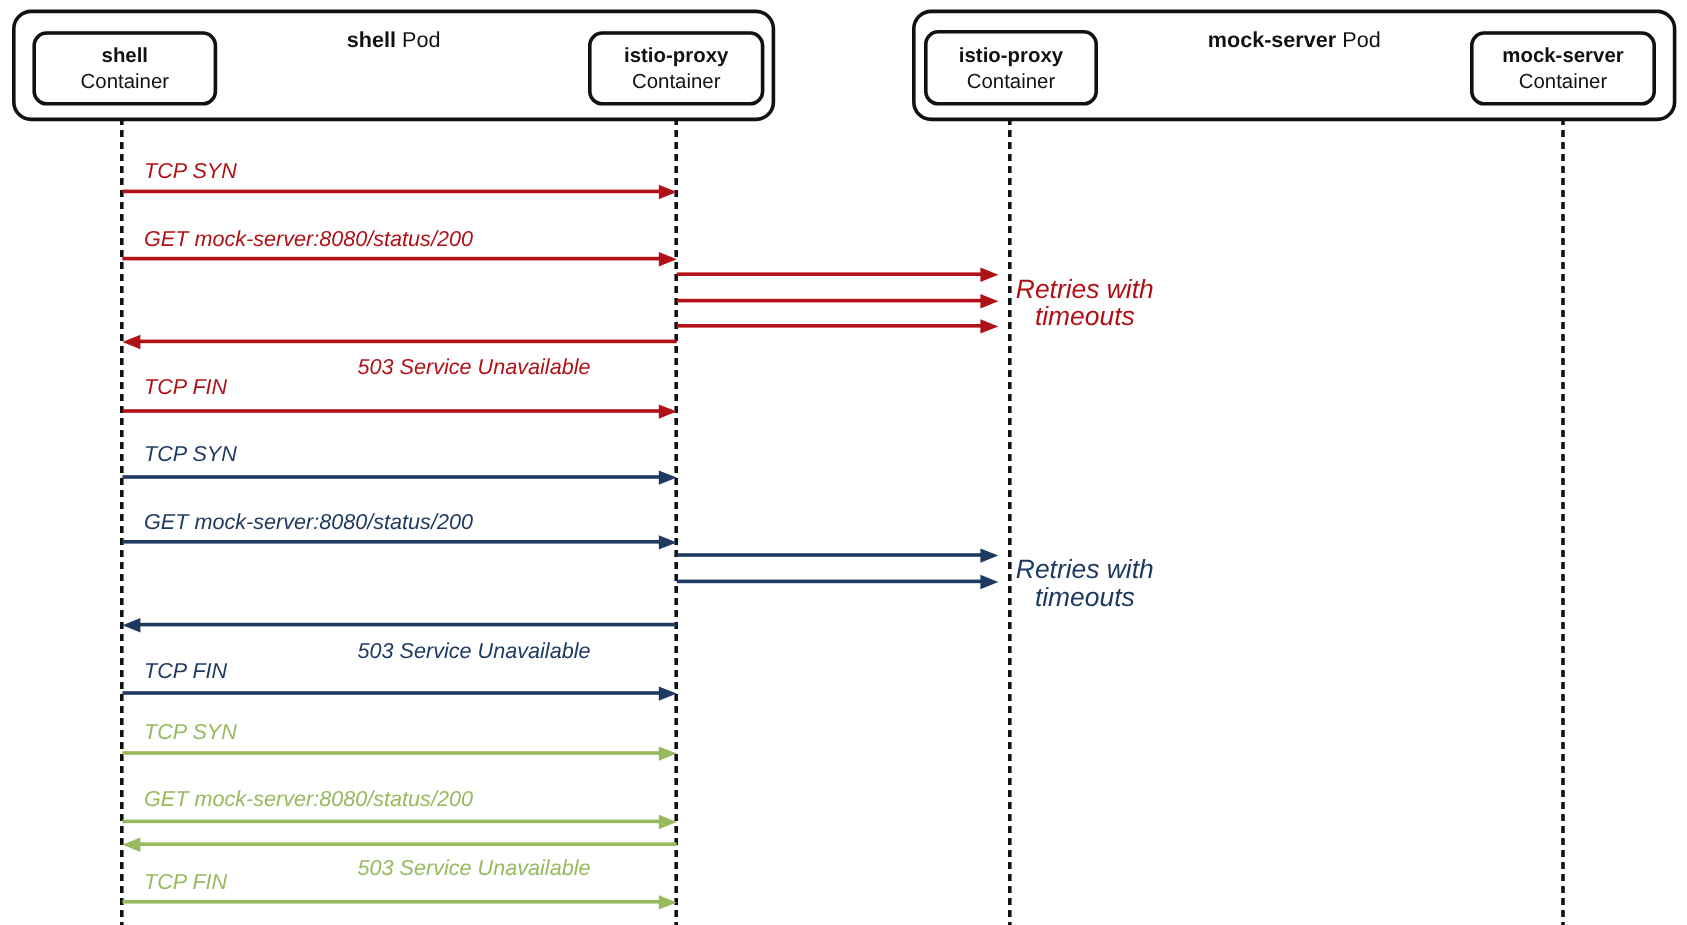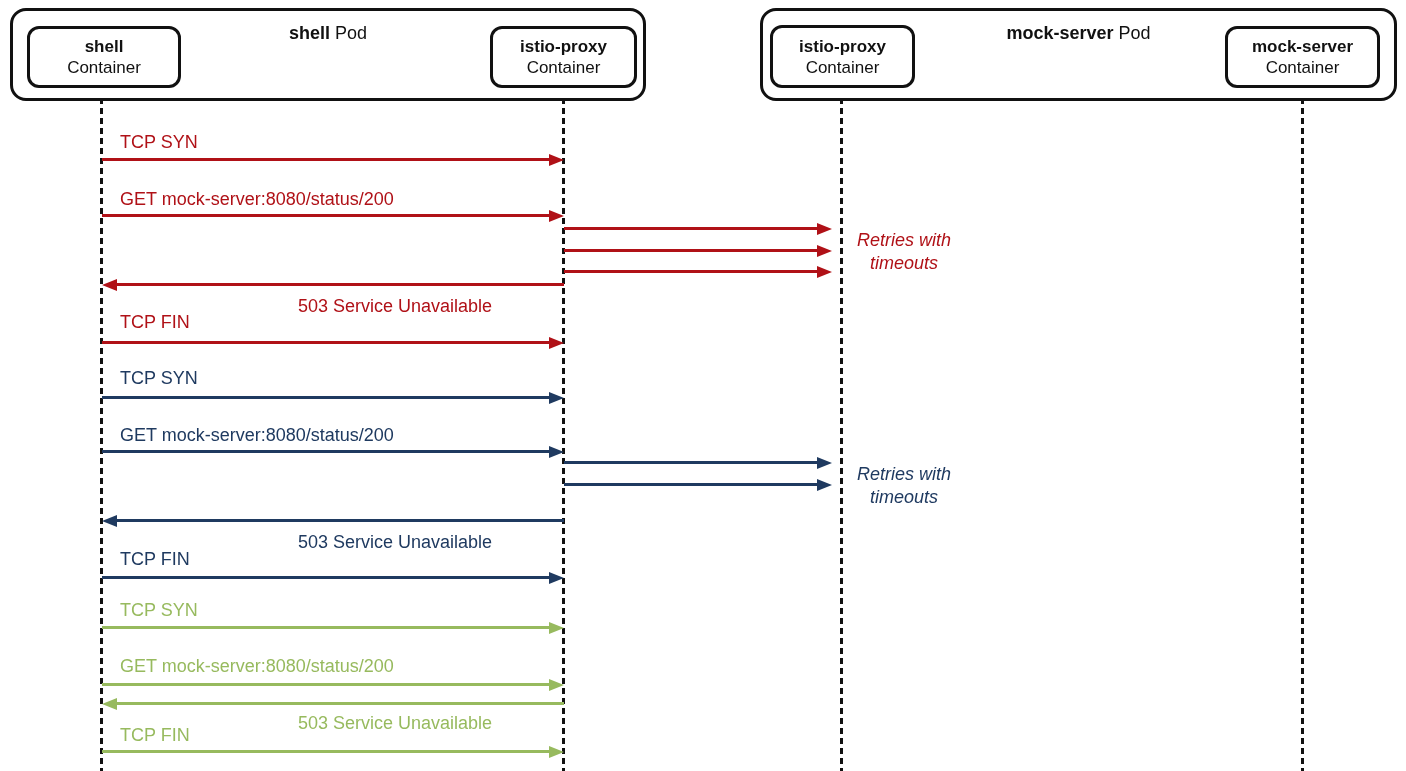--- a/index.html
+++ b/index.html
@@ -29,26 +29,26 @@
   .blue{color:#1F3A60;}
   .green{color:#97BA5E;}
   .arrow{position:absolute;height:3px;background:currentColor;z-index:5;}
   .arrow .head{
     position:absolute;top:-4.5px;width:0;height:0;
     border-top:6px solid transparent;border-bottom:6px solid transparent;
   }
   .arrow.right .head{right:-14px;border-left:15px solid;}
   .arrow.left  .head{left:-14px;border-right:15px solid;}
   .msg{
-    position:absolute;font-size:18px;line-height:22px;
+    position:absolute;font-style:italic;font-size:18px;line-height:22px;
     white-space:nowrap;z-index:6;
   }
   .msg.ralign{text-align:center;}
   .retries{
-    position:absolute;font-style:italic;font-size:18px;line-height:23px;
+    position:absolute;font-style:italic;font-size:22px;line-height:23px;
     text-align:center;z-index:6;
   }
 </style>
 </head>
 <body>
 
 <div class="canvas">
 
   <div class="lifeline" style="left:100px"></div>
   <div class="lifeline" style="left:562px"></div>

